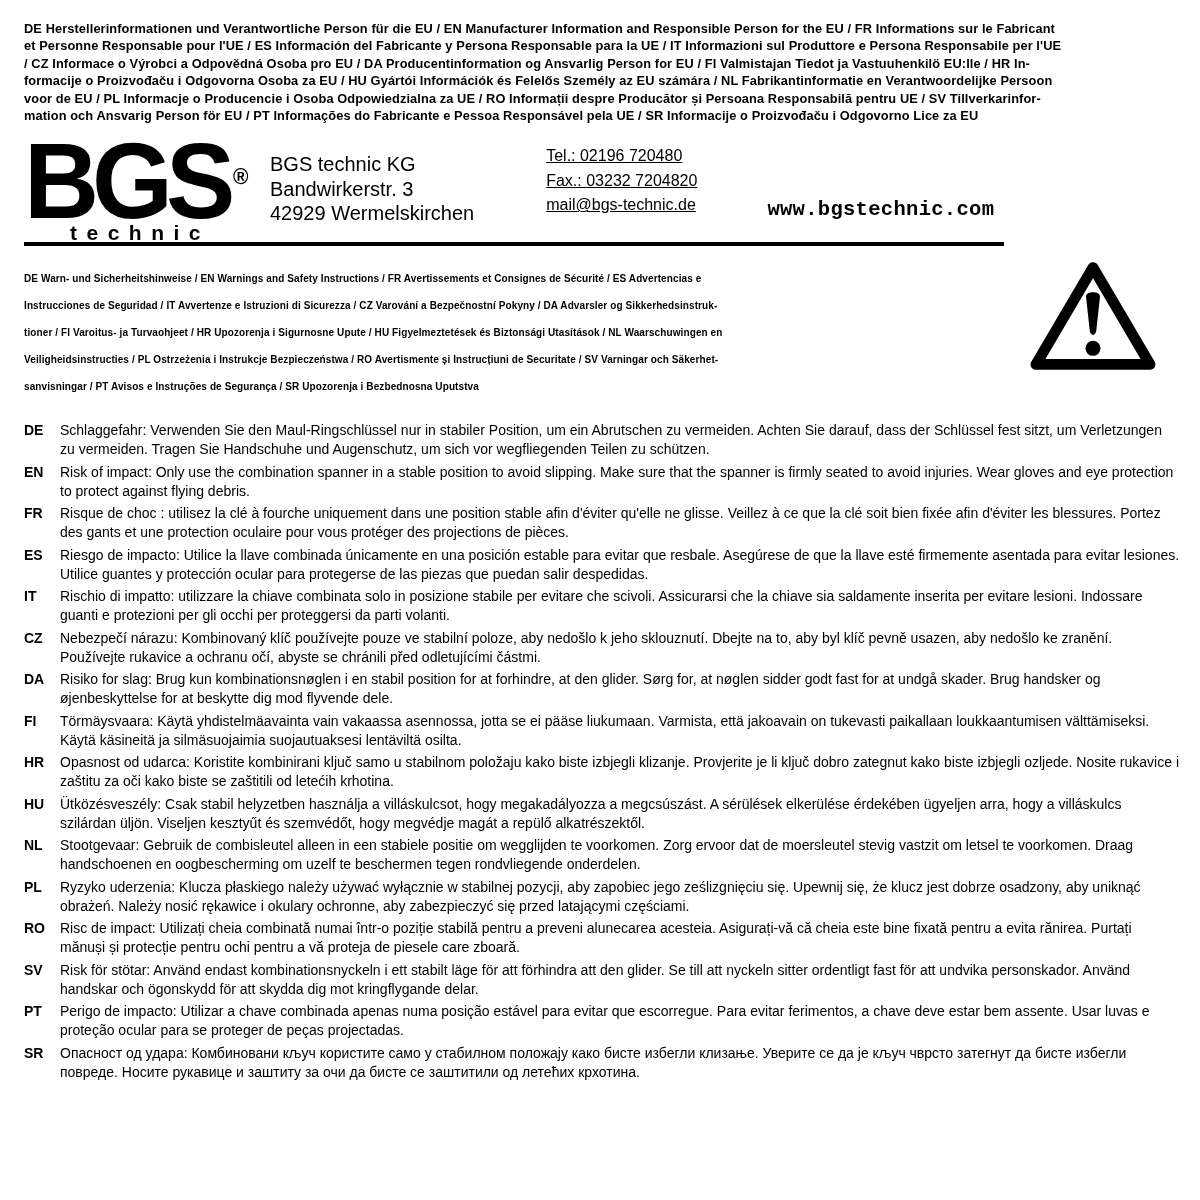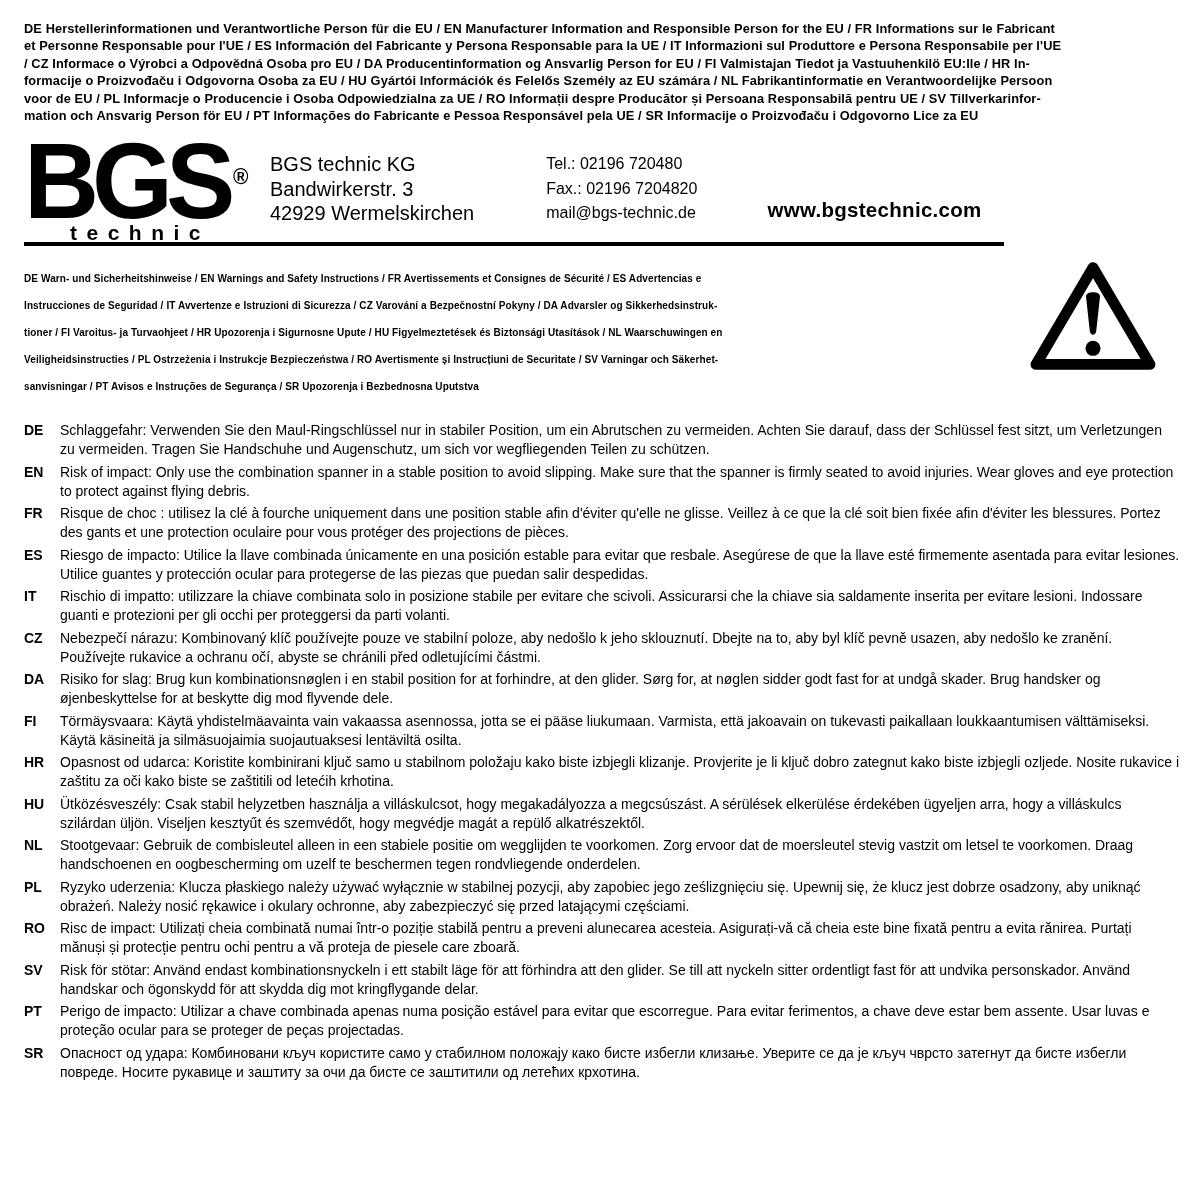--- a/index.html
+++ b/index.html
@@ -49,27 +49,28 @@
   }
   .logo-sub {
     font-weight: bold;
     font-size: 21px;
     letter-spacing: 9.5px;
     padding-left: 46px;
     margin-top: 2px;
     white-space: nowrap;
   }
   .addr-col { margin-left: 34px; margin-top: 12px; font-size: 20px; line-height: 24.5px; }
-  .contact-col { margin-left: 72px; margin-top: 12px; font-size: 16px; line-height: 24.5px; }
+  .contact-col { margin-left: 72px; margin-top: 4px; font-size: 16px; line-height: 24.5px; text-decoration: underline; }
   .website {
     margin-left: 70px;
     margin-top: 58px;
     font-size: 20.5px;
     font-weight: bold;
     letter-spacing: 0.3px;
+    font-family: Liberation Mono, monospace;
   }
   .warning-triangle {
     position: absolute;
     top: 120px; right: 22px;
     width: 130px; height: 112px;
   }
   .divider {
     width: 980px; height: 4px;
     background: #000;
     margin-top: 2px;
@@ -115,21 +116,21 @@
     </div>
 
     <div class="addr-col">
       <div>BGS technic KG</div>
       <div>Bandwirkerstr. 3</div>
       <div>42929 Wermelskirchen</div>
     </div>
 
     <div class="contact-col">
       <div>Tel.: 02196 720480</div>
-      <div>Fax.: 02196 7204820</div>
+      <div>Fax.: 03232 7204820</div>
       <div>mail@bgs-technic.de</div>
     </div>
 
     <div class="website">www.bgstechnic.com</div>
 
     <svg class="warning-triangle" viewBox="0 0 120 104" aria-hidden="true">
       <path d="M60 7 L113 97 L7 97 Z" fill="#ffffff" stroke="#000000" stroke-width="10" stroke-linejoin="round"></path>
       <path d="M53.5 34 C53 28.5 67 28.5 66.5 34 L63 66 C62.5 70.5 57.5 70.5 57 66 Z" fill="#000000"></path>
       <circle cx="60" cy="82" r="7" fill="#000000"></circle>
     </svg>

